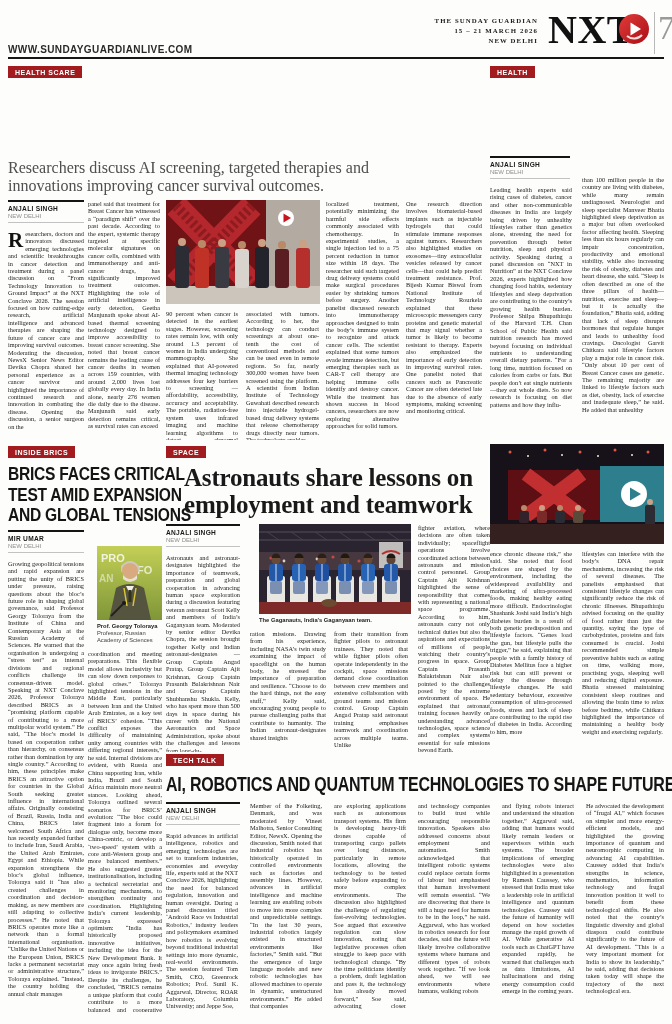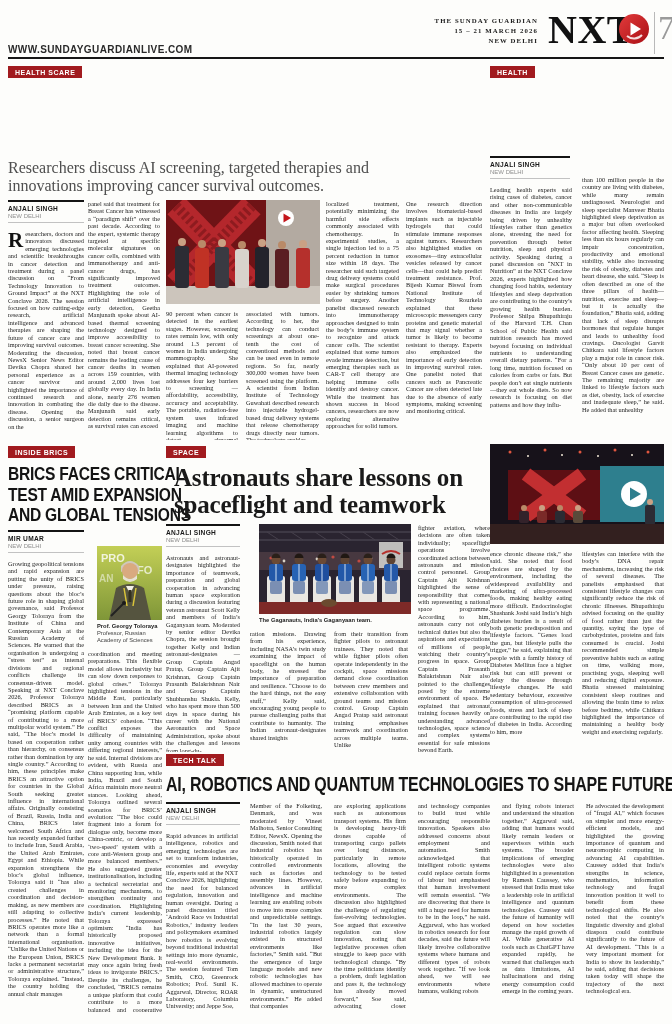--- a/index.html
+++ b/index.html
@@ -215,23 +215,23 @@
 
   <div class="abs caption" style="left:97px;top:623px;width:65px;">
     <span>Prof. Georgy Toloraya</span>
     <span class="role">Professor, Russian Academy of Sciences</span>
   </div>
 
   <div class="abs col" style="left:88px;top:650px;width:74px;height:362px;">coordination and meeting preparations. This flexible model allows inclusivity but can slow down responses to global crises.” Toloraya highlighted tensions in the Middle East, particularly between Iran and the United Arab Emirates, as a key test of BRICS’ cohesion. “This conflict exposes the difficulty of maintaining unity among countries with differing regional interests,” he said. Internal divisions are evident, with Russia and China supporting Iran, while India, Brazil and South Africa maintain more neutral stances. Looking ahead, Toloraya outlined several scenarios for BRICS’ evolution: “The bloc could fragment into a forum for dialogue only, become more China-centric, or develop a ‘two-speed’ system with a core anti-Western group and more balanced members.” He also suggested greater institutionalisation, including a technical secretariat and monitoring mechanisms, to strengthen continuity and coordination. Highlighting India’s current leadership, Toloraya expressed optimism: “India has historically proposed innovative initiatives, including the idea for the New Development Bank. It may once again bring fresh ideas to invigorate BRICS.” Despite its challenges, he concluded, “BRICS remains a unique platform that could contribute to a more balanced and cooperative global order.”</div>
 
   <div class="abs tag" style="left:166px;top:446px;">SPACE</div>
 
-  <div class="abs hl-space" style="left:174px;top:464px;width:324px;">
+  <div class="abs hl-space" style="left:184px;top:464px;width:324px;">
     <span style="display:block">Astronauts share lessons on</span>
-    <span style="display:block">spaceflight and teamwork</span>
+    <span style="display:block">employment and teamwork</span>
   </div>
 
   <div class="abs byline" style="left:166px;top:524px;width:74px;">
     <div class="by-author">ANJALI SINGH</div>
     <div class="by-loc">NEW DELHI</div>
   </div>
 
   <div class="abs col" style="left:166px;top:554px;width:74px;height:198px;">Astronauts and astronaut-designates highlighted the importance of teamwork, preparation and global cooperation in advancing human space exploration during a discussion featuring veteran astronaut Scott Kelly and members of India’s Gaganyaan team. Moderated by senior editor Devika Chopra, the session brought together Kelly and Indian astronaut-designates — Group Captain Angad Pratap, Group Captain Ajit Krishnan, Group Captain Prasanth Balakrishnan Nair and Group Captain Shubhanshu Shukla. Kelly, who has spent more than 500 days in space during his career with the National Aeronautics and Space Administration, spoke about the challenges and lessons from long-du-</div>
 
   <svg class="abs photo" style="left:259px;top:524px;" width="152" height="90" viewBox="0 0 152 90">

